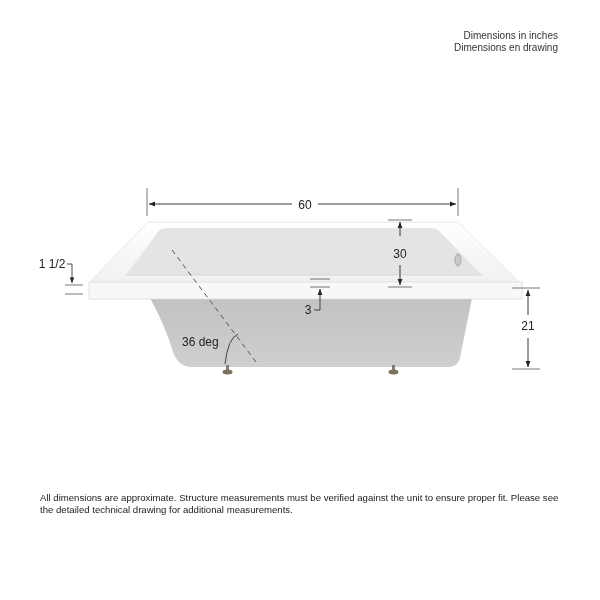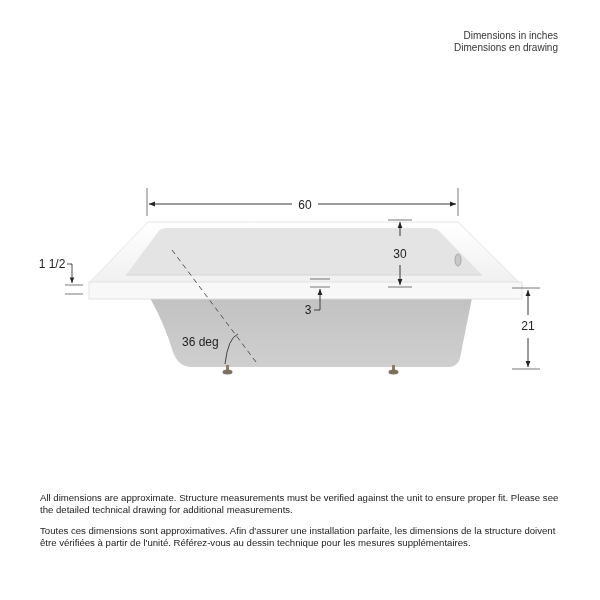--- a/index.html
+++ b/index.html
@@ -88,14 +88,13 @@
   <line x1="512" y1="369" x2="540" y2="369" stroke="#555" stroke-width="0.8"></line>
   <line x1="528" y1="315" x2="528" y2="290" stroke="#222" stroke-width="0.9" marker-end="url(#arr)"></line>
   <line x1="528" y1="338" x2="528" y2="367" stroke="#222" stroke-width="0.9" marker-end="url(#arr)"></line>
   <text class="lbl" x="528" y="330" font-size="12" text-anchor="middle">21</text>
 
   <text class="lbl" x="182" y="346" font-size="12">36 deg</text>
 </svg>
 
 <div class="notes">
   <p>All dimensions are approximate. Structure measurements must be verified against the unit to ensure proper fit. Please see the detailed technical drawing for additional measurements.</p>
-  <p>Toutes ces dimensions sont approximatives. Afin d'assurer une installation parfaite, les dimensions de la structure doivent être vérifiées à partir de l'unité. Référez-vous au dessin technique pour les mesures supplémentaires.</p>
 </div>
 
 </body></html>

